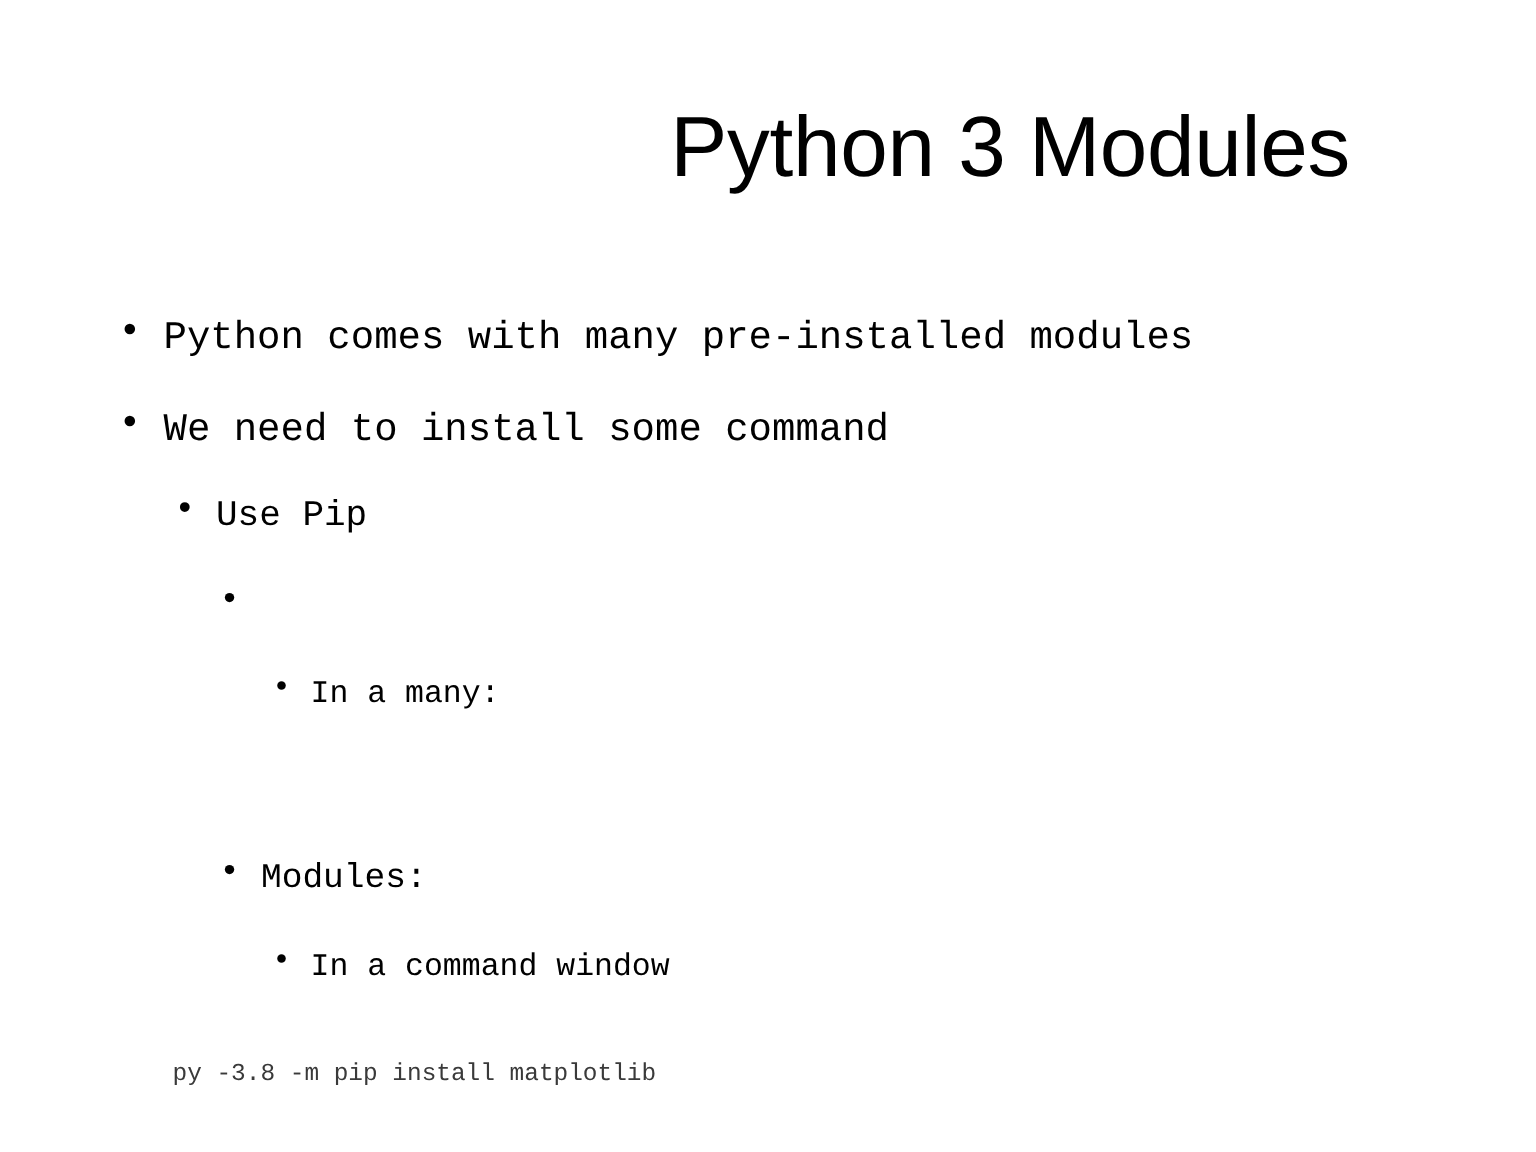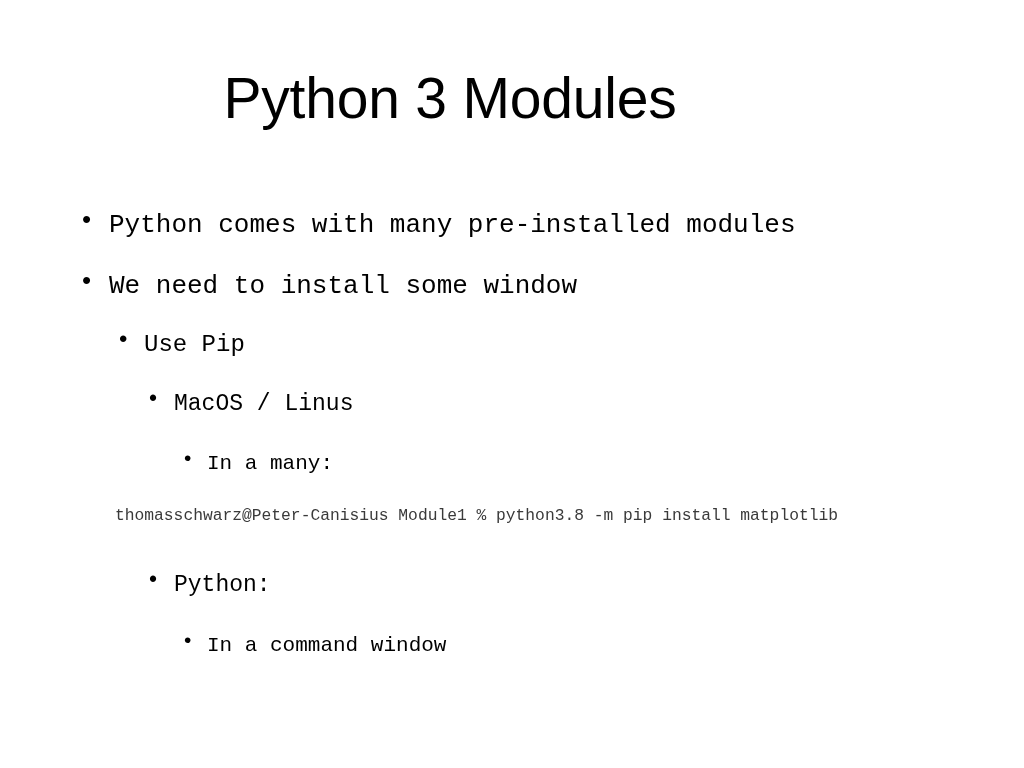--- a/index.html
+++ b/index.html
@@ -22,21 +22,21 @@
     inset: 0;
     background: #ffffff;
   }
 
   
   .slide-title {
     position: absolute;
     left: 0;
     top: 68px;
     width: 900px;
-    text-align: center;
+    text-align: right;
     font-family: "Liberation Sans", sans-serif;
     font-size: 57px;
     font-weight: 400;
     line-height: 1.08;
     letter-spacing: -0.2px;
     color: #000000;
     white-space: nowrap;
   }
 
   
@@ -136,44 +136,43 @@
 
   <div class="slide-title">Python 3 Modules</div>
 
   <div class="bullet-row lvl1" id="row-pre-installed">
     <span class="marker">•</span>
     <span class="btext">Python comes with many pre-installed modules</span>
   </div>
 
   <div class="bullet-row lvl1" id="row-need-install">
     <span class="marker">•</span>
-    <span class="btext">We need to install some window</span>
+    <span class="btext">We need to install some command</span>
   </div>
 
   <div class="bullet-row lvl2" id="row-use-pip">
     <span class="marker">•</span>
     <span class="btext">Use Pip</span>
   </div>
 
   <div class="bullet-row lvl3" id="row-macos-linus">
     <span class="marker">•</span>
-    <span class="btext">MacOS / Linus</span>
   </div>
 
   <div class="bullet-row lvl4" id="row-in-a-shell">
     <span class="marker">•</span>
     <span class="btext">In a many:</span>
   </div>
 
-  <div class="cmd-line" id="cmd-mac">thomasschwarz@Peter-Canisius Module1 % python3.8 -m pip install matplotlib</div>
 
   <div class="bullet-row lvl3" id="row-windows">
     <span class="marker">•</span>
-    <span class="btext">Python:</span>
+    <span class="btext">Modules:</span>
   </div>
 
   <div class="bullet-row lvl4" id="row-command-win">
     <span class="marker">•</span>
     <span class="btext">In a command window</span>
   </div>
 
+  <div class="cmd-line" id="cmd-windows">py -3.8 -m pip install matplotlib</div>
 
 </div>
 
 </body></html>

